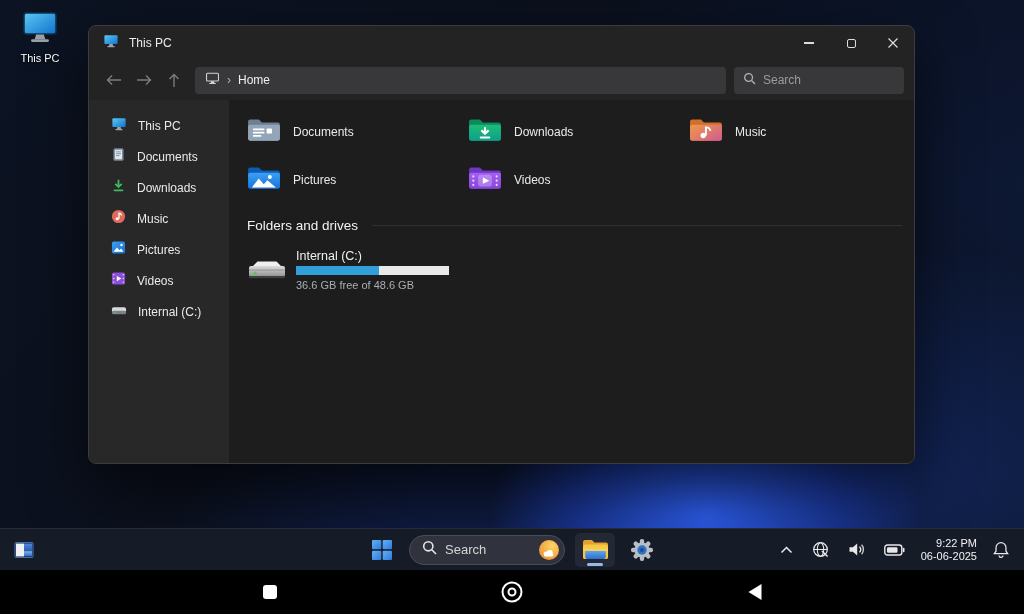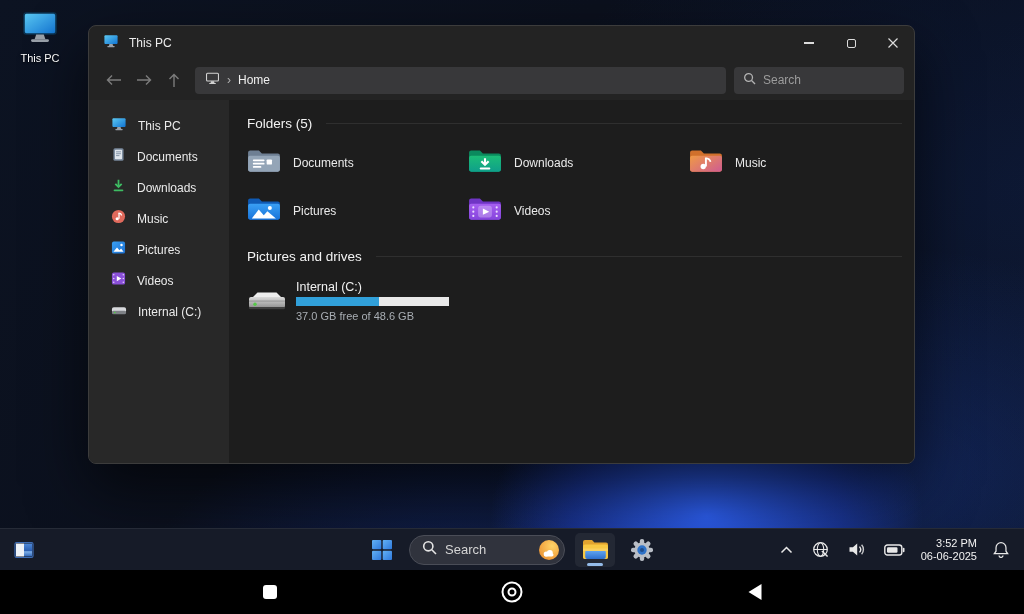--- a/index.html
+++ b/index.html
@@ -259,24 +259,20 @@
                 <rect x="1" y="6.8" width="15" height="3.6" rx="1.6" fill="#7e8186"></rect>
                 <circle cx="4" cy="8.6" r="0.9" fill="#4fcf45"></circle>
               </svg>
           </span>
           <span class="lbl">Internal (C:)</span>
         </div>
       </div>
 
       <div class="content">
 
-        <div class="sec-head">
-          <span class="ttl">Folders (5)</span>
-          <span class="rule"></span>
-        </div>
 
         <div class="fold-grid">
 
           <div class="tile">
             <span>
               <svg width="34" height="28" viewBox="0 0 32 26">
                   <path d="M1 5 a2 2 0 0 1 2-2 h8.2 l2.8 3 h15 a2 2 0 0 1 2 2 v13 a2 2 0 0 1-2 2 H3 a2 2 0 0 1-2-2z" fill="#6e7f93"></path>
                   <rect x="1" y="8" width="30" height="15" rx="2" fill="#94a5b7"></rect>
                   <g fill="#fff">
                     <rect x="5.5" y="11.5" width="11" height="1.7" rx="0.8"></rect>
@@ -370,21 +366,21 @@
                   </g>
                 </svg>
             </span>
             <span class="lbl">Videos</span>
           </div>
 
           <div></div>
         </div>
 
         <div class="sec-head">
-          <span class="ttl">Pictures and drives</span>
+          <span class="ttl">Folders and drives</span>
           <span class="rule"></span>
         </div>
 
         <div class="drive-row">
           <span style="margin-top:8px;">
             <svg width="40" height="28" viewBox="0 0 40 28">
                 <defs>
                   <linearGradient id="drvG" x1="0" y1="0" x2="0" y2="1">
                     <stop offset="0" stop-color="#dcdcdc"></stop>
                     <stop offset="1" stop-color="#8f8f8f"></stop>
@@ -395,21 +391,21 @@
                 <rect x="2" y="12.6" width="36" height="0.9" fill="#6f6f6f" opacity="0.6"></rect>
                 <circle cx="8" cy="16.2" r="1.7" fill="#56c948"></circle>
                 <rect x="2" y="19" width="36" height="2.2" rx="1.1" fill="#3f3f3f"></rect>
               </svg>
           </span>
           <div class="drive-info">
             <span class="nm">Internal (C:)</span>
             <div class="usage">
               <div class="fill" style="width: 54.3%;"></div>
             </div>
-            <span class="cap">37.0 GB free of 48.6 GB</span>
+            <span class="cap">36.6 GB free of 48.6 GB</span>
           </div>
         </div>
 
       </div>
     </div>
   </div>
 
   <div class="taskbar">
 
     <div class="tb-corner">
@@ -523,21 +519,21 @@
         </svg>
       </div>
       <div class="tray-btn">
         <svg width="21" height="12" viewBox="0 0 21 12">
           <rect x="0.8" y="1" width="17" height="10" rx="2.6" fill="none" stroke="#e8e8e8" stroke-width="1.4"></rect>
           <rect x="3" y="3.2" width="10.5" height="5.6" rx="1.2" fill="#e8e8e8"></rect>
           <rect x="18.8" y="3.8" width="1.7" height="4.4" rx="0.85" fill="#e8e8e8"></rect>
         </svg>
       </div>
       <div class="clock">
-        <div>3:52 PM</div>
+        <div>9:22 PM</div>
         <div>06-06-2025</div>
       </div>
       <div class="tray-btn">
         <svg width="16" height="17" viewBox="0 0 18 19">
           <path d="M9 1.8 a5.6 5.6 0 0 1 5.6 5.6 v4 l1.9 2.7 H1.5 l1.9-2.7 v-4 A5.6 5.6 0 0 1 9 1.8z" fill="none" stroke="#e8e8e8" stroke-width="1.4"></path>
           <path d="M6.8 16.2 a2.2 2.2 0 0 0 4.4 0" fill="none" stroke="#e8e8e8" stroke-width="1.4"></path>
         </svg>
       </div>
     </div>
   </div>

